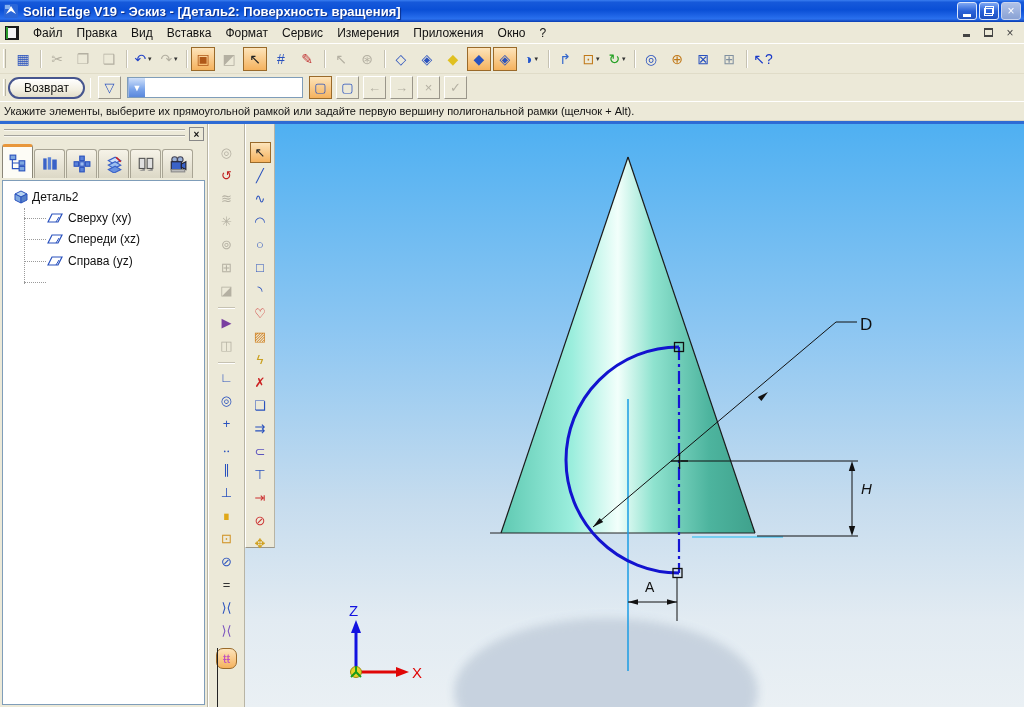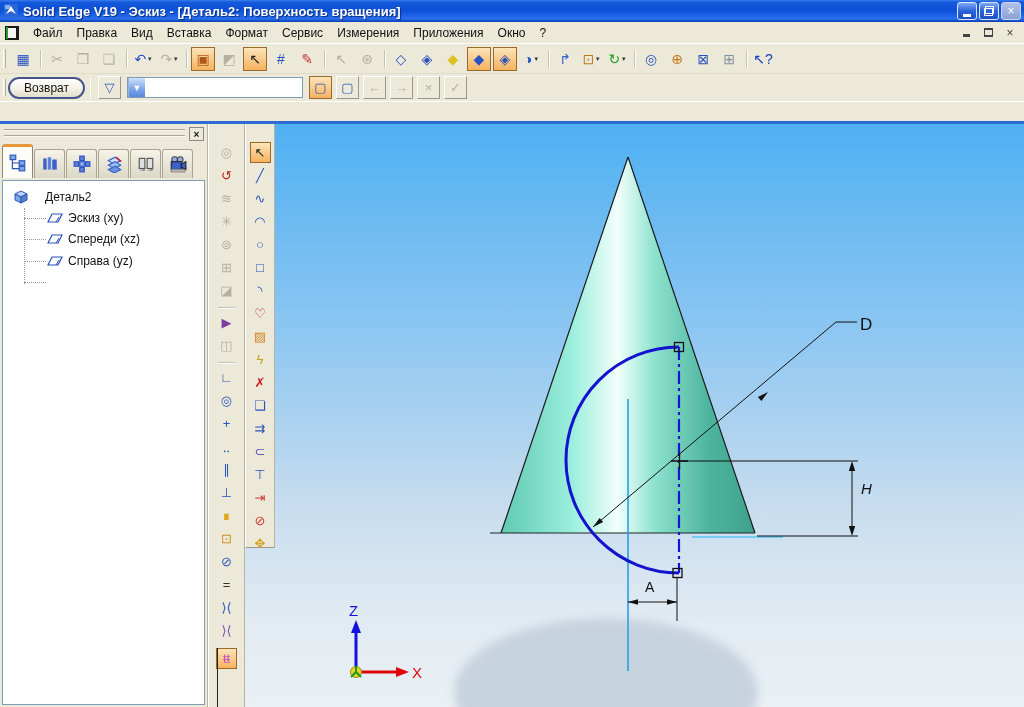--- a/index.html
+++ b/index.html
@@ -77,39 +77,39 @@
     border-top:2px groove #f8f6ee;border-bottom:2px groove #f8f6ee;}
   .eb-close{position:absolute;right:3px;top:3px;width:15px;height:14px;background:#ece9d8;
     border:1px solid #888;display:flex;align-items:center;justify-content:center;font-size:10px;font-weight:bold;color:#111;}
   .eb-tabs{position:absolute;left:2px;top:20px;height:34px;display:flex;align-items:flex-end;}
   .eb-tab{width:31px;height:29px;margin-right:1px;background:linear-gradient(180deg,#f6f3e8,#dcd8c6);
     border:1px solid #a8a494;border-bottom:none;border-radius:3px 3px 0 0;
     display:flex;align-items:center;justify-content:center;}
   .eb-tab.active{height:34px;background:#fdfcf6;border-color:#8a8678;border-top:3px solid #e8973c;}
   .eb-tree{position:absolute;left:2px;top:56px;width:203px;bottom:2px;background:#fff;border:1px solid #7f9db9;
     font-size:12px;color:#111;overflow:hidden;}
-  .tree-root{position:absolute;left:10px;top:5px;display:flex;align-items:center;gap:16px;height:21px;text-align:center;}
+  .tree-root{position:absolute;left:10px;top:5px;display:flex;align-items:center;gap:3px;height:21px;text-align:center;}
   .tree-children{position:absolute;left:0;top:26px;right:0;}
   .tree-row{display:flex;align-items:center;gap:5px;height:21.5px;padding-left:44px;}
   .tree-vline{position:absolute;left:21px;top:27px;height:76px;border-left:1px dotted #9a9a9a;}
   .tree-hline{position:absolute;left:21px;width:22px;border-top:1px dotted #9a9a9a;}
 
   
   .strip{position:absolute;background:#ece9d8;border-left:1px solid #fff;border-right:1px solid #b8b4a4;}
   .strip-left{left:208px;top:0;width:37px;height:583px;}
   .strip-right{left:245px;top:0;width:30px;height:424px;border-bottom:1px solid #9a968a;}
   .strip .col{display:flex;flex-direction:column;align-items:center;padding-top:18px;gap:2px;}
   .tool-btn{position:relative;width:21px;height:21px;display:flex;align-items:center;justify-content:center;
     font-size:13px;color:#2a52be;border:1px solid transparent;}
   .tool-btn.disabled{color:#b4b0a2;}
   .tool-btn.hl{background:linear-gradient(180deg,#fde4ba,#f5b25e);border:1px solid #9a6a2a;}
   .tool-btn.sep{margin-top:9px;}
   .strip .tool-btn.sep::before{content:"";position:absolute;left:1px;right:1px;top:-6px;height:1px;
     background:#c6c2b2;border-bottom:1px solid #fff;}
-  .tool-btn.gap{margin-top:5px;}
+  .tool-btn.gap{margin-top:5px;border-radius:7px;}
   .strip-tail{position:absolute;left:8px;top:524px;bottom:0;width:1px;background:#222;}
 
   svg text{font-family:"Liberation Sans",sans-serif;}
 </style>
 </head>
 <body>
 
 <div id="app">
 
   <div class="titlebar">
@@ -301,20 +301,23 @@
         </div>
         <div class="sq-btn disabled gap">
           <span>×</span>
         </div>
         <div class="sq-btn disabled">
           <span>✓</span>
         </div>
       </div>
   </div>
 
+  <div class="promptbar">
+    <span>Укажите элементы, выберите их прямоугольной рамкой или задайте первую вершину полигональной рамки (щелчок + Alt).</span>
+  </div>
   <div class="blueline"></div>
 
   <div class="workarea">
 
     <svg class="viewport" viewBox="208 124 816 583" width="816" height="583">
       <defs>
         <linearGradient id="bgGrad" x1="0" y1="0" x2="0" y2="1">
           <stop offset="0" stop-color="#4fb0f2"></stop>
           <stop offset="0.35" stop-color="#8cc6f2"></stop>
           <stop offset="0.65" stop-color="#c6dcee"></stop>
@@ -476,21 +479,21 @@
         <div class="tree-hline" style="top:37px"></div>
         <div class="tree-hline" style="top:58px"></div>
         <div class="tree-hline" style="top:80px"></div>
         <div class="tree-hline" style="top:101px"></div>
         <div class="tree-children">
 
         <div class="tree-row">
               <svg width="16" height="16">
                 <use href="#sym-plane"></use>
               </svg>
-              <span>Эскиз (xy)</span>
+              <span>Сверху (xy)</span>
             </div>
             <div class="tree-row">
               <svg width="16" height="16">
                 <use href="#sym-plane"></use>
               </svg>
               <span>Спереди (xz)</span>
             </div>
             <div class="tree-row">
               <svg width="16" height="16">
                 <use href="#sym-plane"></use>

